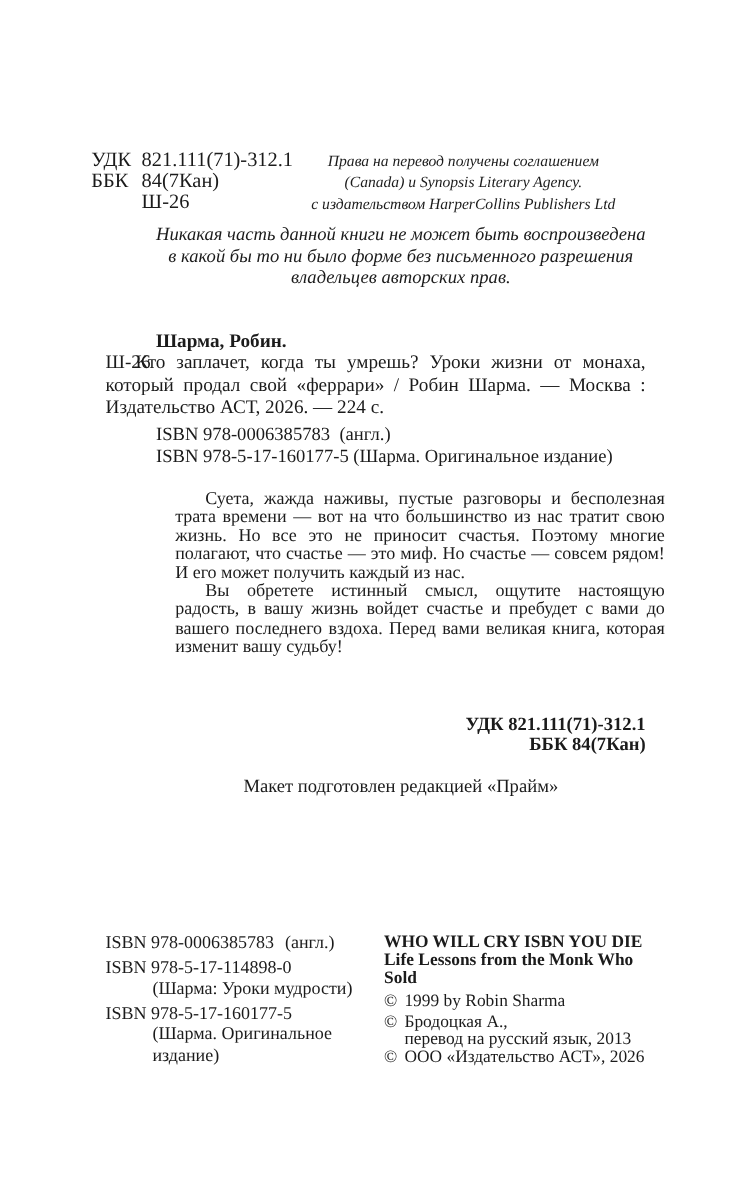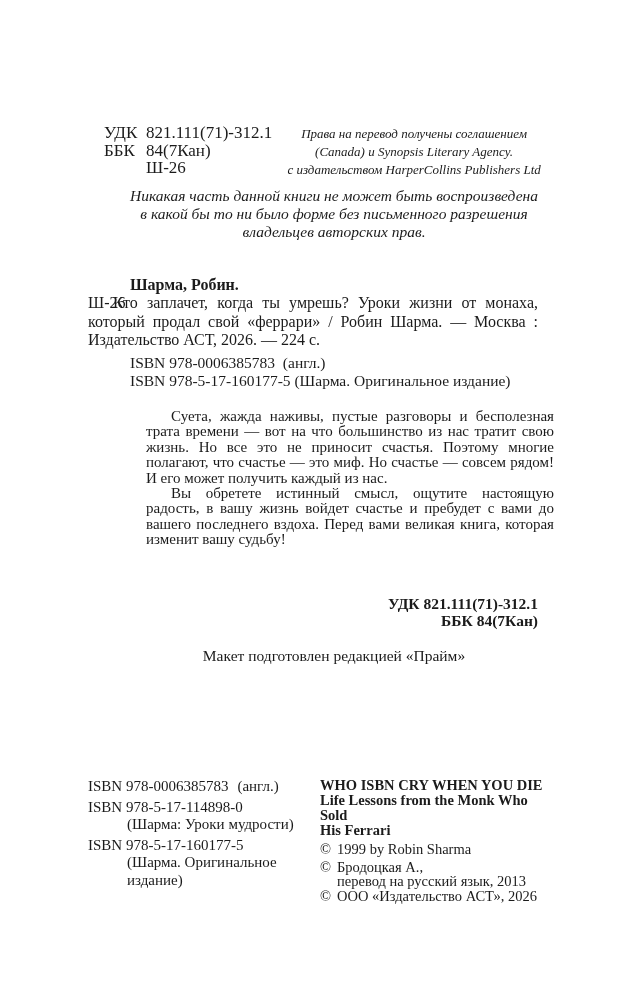--- a/index.html
+++ b/index.html
@@ -8,21 +8,21 @@
     position:relative;
     width:619px; height:1000px;
     background:#ffffff;
     color:#1b1b1b;
     font-family:"Liberation Serif","DejaVu Serif",serif;
     overflow:hidden;
   }
 
   
   .top-block {
-    position:absolute; top:124px; left:104px; width:452px;
+    position:absolute; top:124px; left:76px; width:452px;
     display:flex; justify-content:space-between;
   }
   .udc-table { font-size:17px; line-height:17.5px; white-space:nowrap; }
   .udc-row { display:flex; }
   .udc-label { width:42px; }
   .rights-note {
     width:286px; margin-top:1px;
     font-style:italic; font-size:13px; line-height:18px;
     text-align:center;
   }
@@ -163,23 +163,22 @@
         <div class="isbn-note">(Шарма: Уроки мудрости)</div>
       </div>
       <div class="isbn-entry">
         <div>ISBN 978-5-17-160177-5</div>
         <div class="isbn-note">(Шарма. Оригинальное издание)</div>
       </div>
     </div>
 
     <div class="bottom-right">
       <div class="br-title">
-        <div>WHO ISBN CRY WHEN YOU DIE</div>
+        <div>WHO WILL CRY ISBN YOU DIE</div>
         <div>Life Lessons from the Monk Who Sold</div>
-        <div>His Ferrari</div>
       </div>
       <div class="copyright">
         <span class="c-sym">©</span>
         <div>
           <div>1999 by Robin Sharma</div>
         </div>
       </div>
       <div class="copyright">
         <span class="c-sym">©</span>
         <div>

